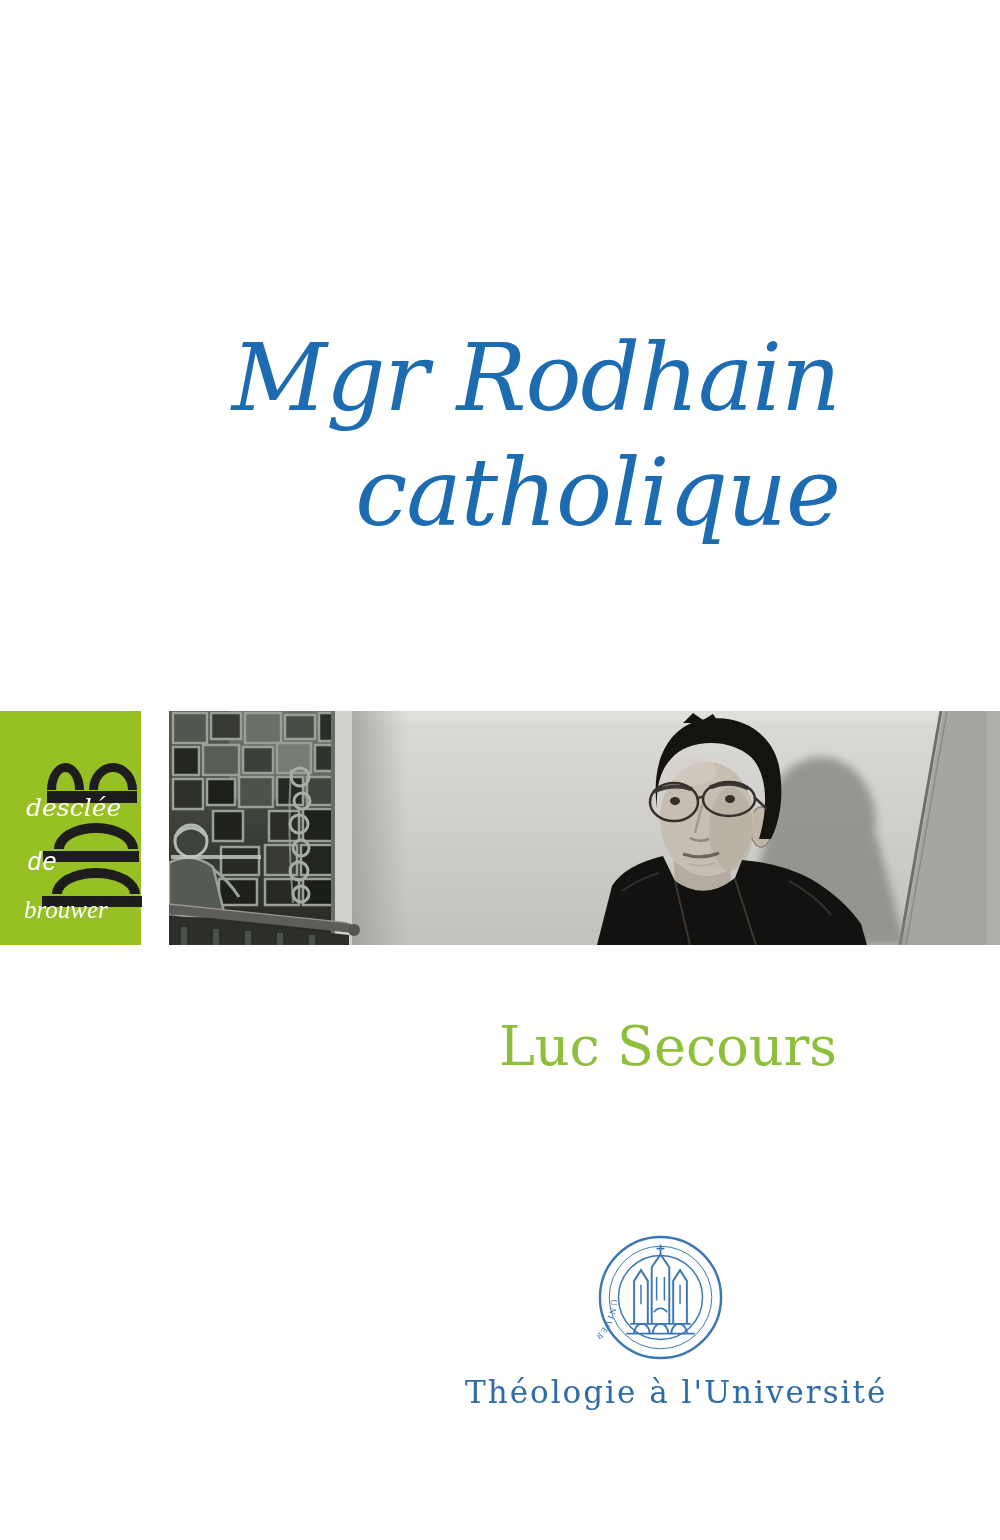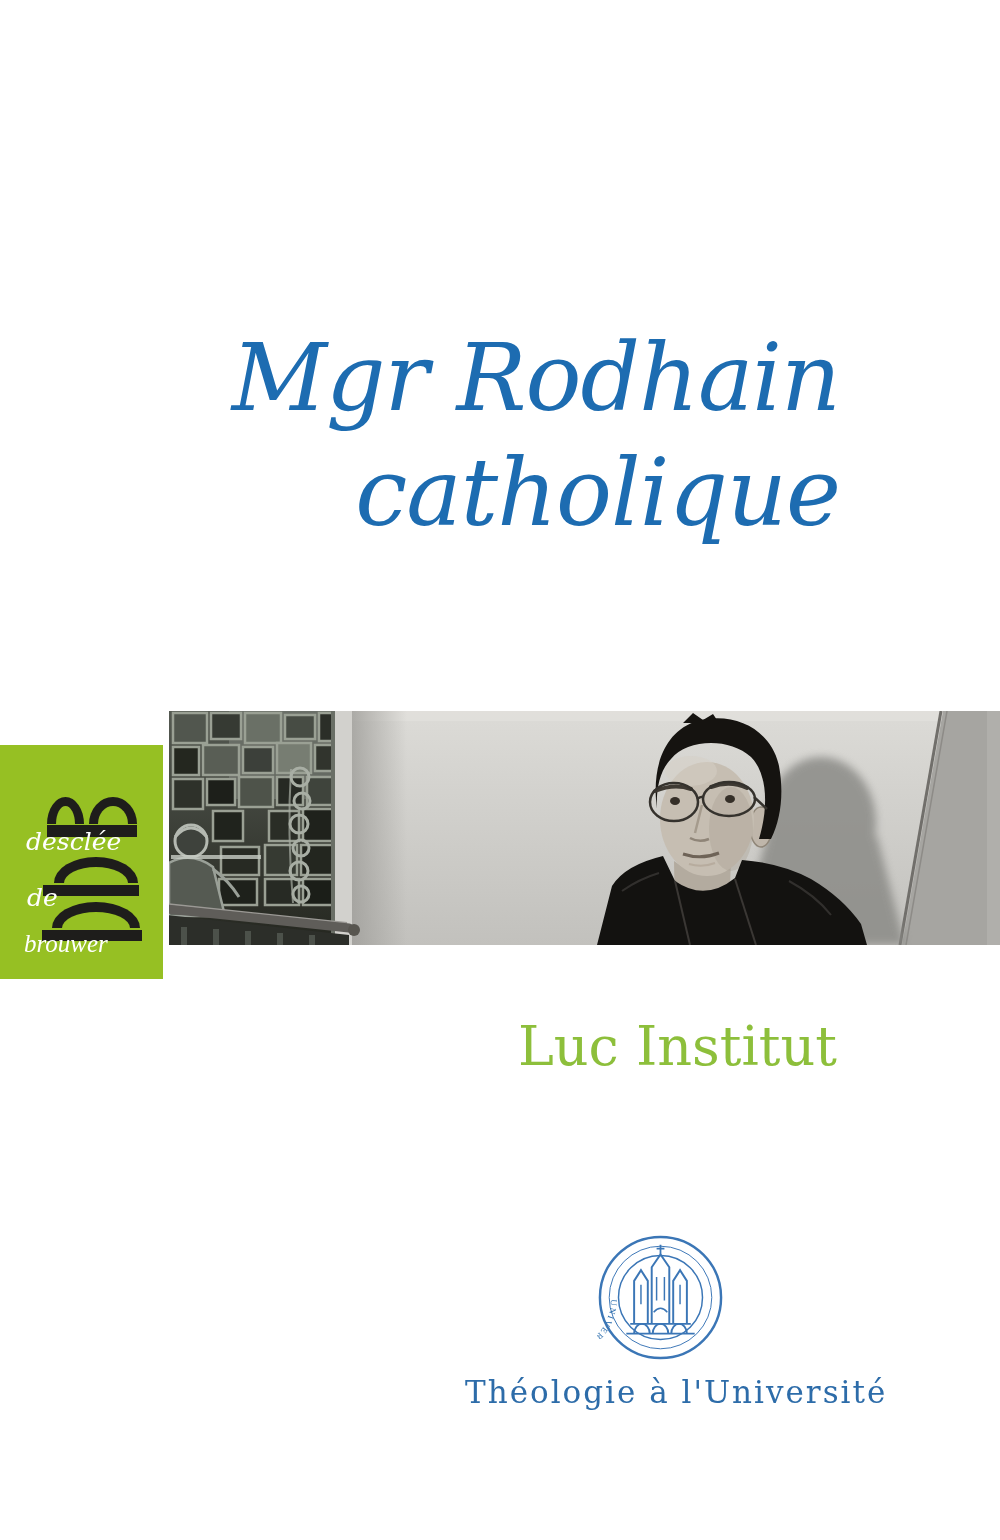--- a/index.html
+++ b/index.html
@@ -12,21 +12,21 @@
 
   
   .title{
     position:absolute;top:308px;right:160px;text-align:right;
     font-style:italic;font-weight:500;font-size:93px;line-height:115px;
     color:var(--title-blue,#1d6cb1);letter-spacing:-1px;white-space:nowrap;
   }
 
   
   .ddb-block{
-    position:absolute;left:0;top:732px;width:163px;height:234px;
+    position:absolute;left:0;top:698px;width:141px;height:234px;
     background:var(--publisher-green,#96c023);
   }
   .dome{
     position:absolute;box-sizing:border-box;background:transparent;
     border:10px solid var(--monogram-black,#1e1d1b);border-bottom:none;
     border-top-left-radius:50% 100%;border-top-right-radius:50% 100%;
   }
   .bar{position:absolute;background:var(--monogram-black,#1e1d1b);}
   .ddb-word{
     position:absolute;color:var(--word-white,#ffffff);
@@ -75,21 +75,21 @@
     <div aria-hidden="true">
       <div class="dome" style="left:47px;top:52px;width:37px;height:27px;border-width:9px;"></div>
       <div class="dome" style="left:89px;top:52px;width:48px;height:27px;border-width:9px;"></div>
       <div class="bar" style="left:47px;top:80px;width:90px;height:12px;"></div>
       <div class="dome" style="left:54px;top:112px;width:84px;height:26px;"></div>
       <div class="bar" style="left:43px;top:140px;width:96px;height:11px;"></div>
       <div class="dome" style="left:52px;top:157px;width:88px;height:26px;"></div>
       <div class="bar" style="left:42px;top:185px;width:100px;height:11px;"></div>
     </div>
     <span class="ddb-word" style="left:26px;top:84px;">desclée</span>
-    <span class="ddb-word" style="left:27px;top:140px;">de</span>
+    <span class="ddb-word" style="left:27px;top:140px;font-family:Liberation Mono, monospace;">de</span>
     <span class="ddb-word" style="left:24px;top:186px;font-family:Liberation Serif, serif;">brouwer</span>
   </div>
 
   <svg class="photo-svg" viewBox="0 0 831 234" preserveAspectRatio="none" role="img" aria-label="Black-and-white photograph of Mgr Rodhain, a priest with round glasses and clerical collar, beside a leaded stained-glass window">
     <defs>
       <linearGradient id="wall" x1="0" y1="0" x2="0" y2="1">
         <stop offset="0" stop-color="#dcdbd7"></stop>
           <stop offset="1" stop-color="#c2c1bd"></stop>
       </linearGradient>
       <linearGradient id="glass" x1="0" y1="0" x2="0" y2="1">
@@ -213,21 +213,21 @@
       <path d="M 500 200 L 572 193 L 578 234 L 496 234 Z" fill="#0e0d0b"></path>
       <path d="M 511 183 L 558 178 L 561 203 L 513 209 Z" fill="#f4f3ef"></path>
       <path d="M 428 234 L 443 175 Q 456 154 494 145 L 506 170 Q 536 191 566 167 L 573 149 Q 612 152 642 168 Q 674 187 692 213 L 698 234 Z" fill="#131210"></path>
       <path d="M 506 170 L 521 234" fill="none" stroke="#3a3734" stroke-width="2"></path>
       <path d="M 566 168 L 587 234" fill="none" stroke="#3a3734" stroke-width="2"></path>
       <path d="M 453 180 Q 470 168 490 162" fill="none" stroke="#3a3734" stroke-width="2" opacity="0.8"></path>
       <path d="M 620 170 Q 646 184 662 204" fill="none" stroke="#3a3734" stroke-width="2" opacity="0.8"></path>
     </g>
   </svg>
 
-  <div class="author">Luc Institut</div>
+  <div class="author">Luc Secours</div>
 
   <svg class="icp-seal" viewBox="0 0 130 130" role="img">
     <g fill="none" stroke="#3b76b6">
       <circle cx="65" cy="65" r="62" stroke-width="2.5"></circle>
       <circle cx="65" cy="65" r="52.5" stroke-width="1"></circle>
       <circle cx="65" cy="65" r="43" stroke-width="1.5"></circle>
     </g>
     <path id="sealTextPath" d="M 14 65 A 51 51 0 1 1 13.95 64.2" fill="none"></path>
     <text font-family="Liberation Serif, serif" font-size="9" letter-spacing="1.6" fill="#2e6fae">
       <textPath href="#sealTextPath" startOffset="2">UNIVERSITAS · CATHOLICA · PARISIENSIS ·</textPath>

